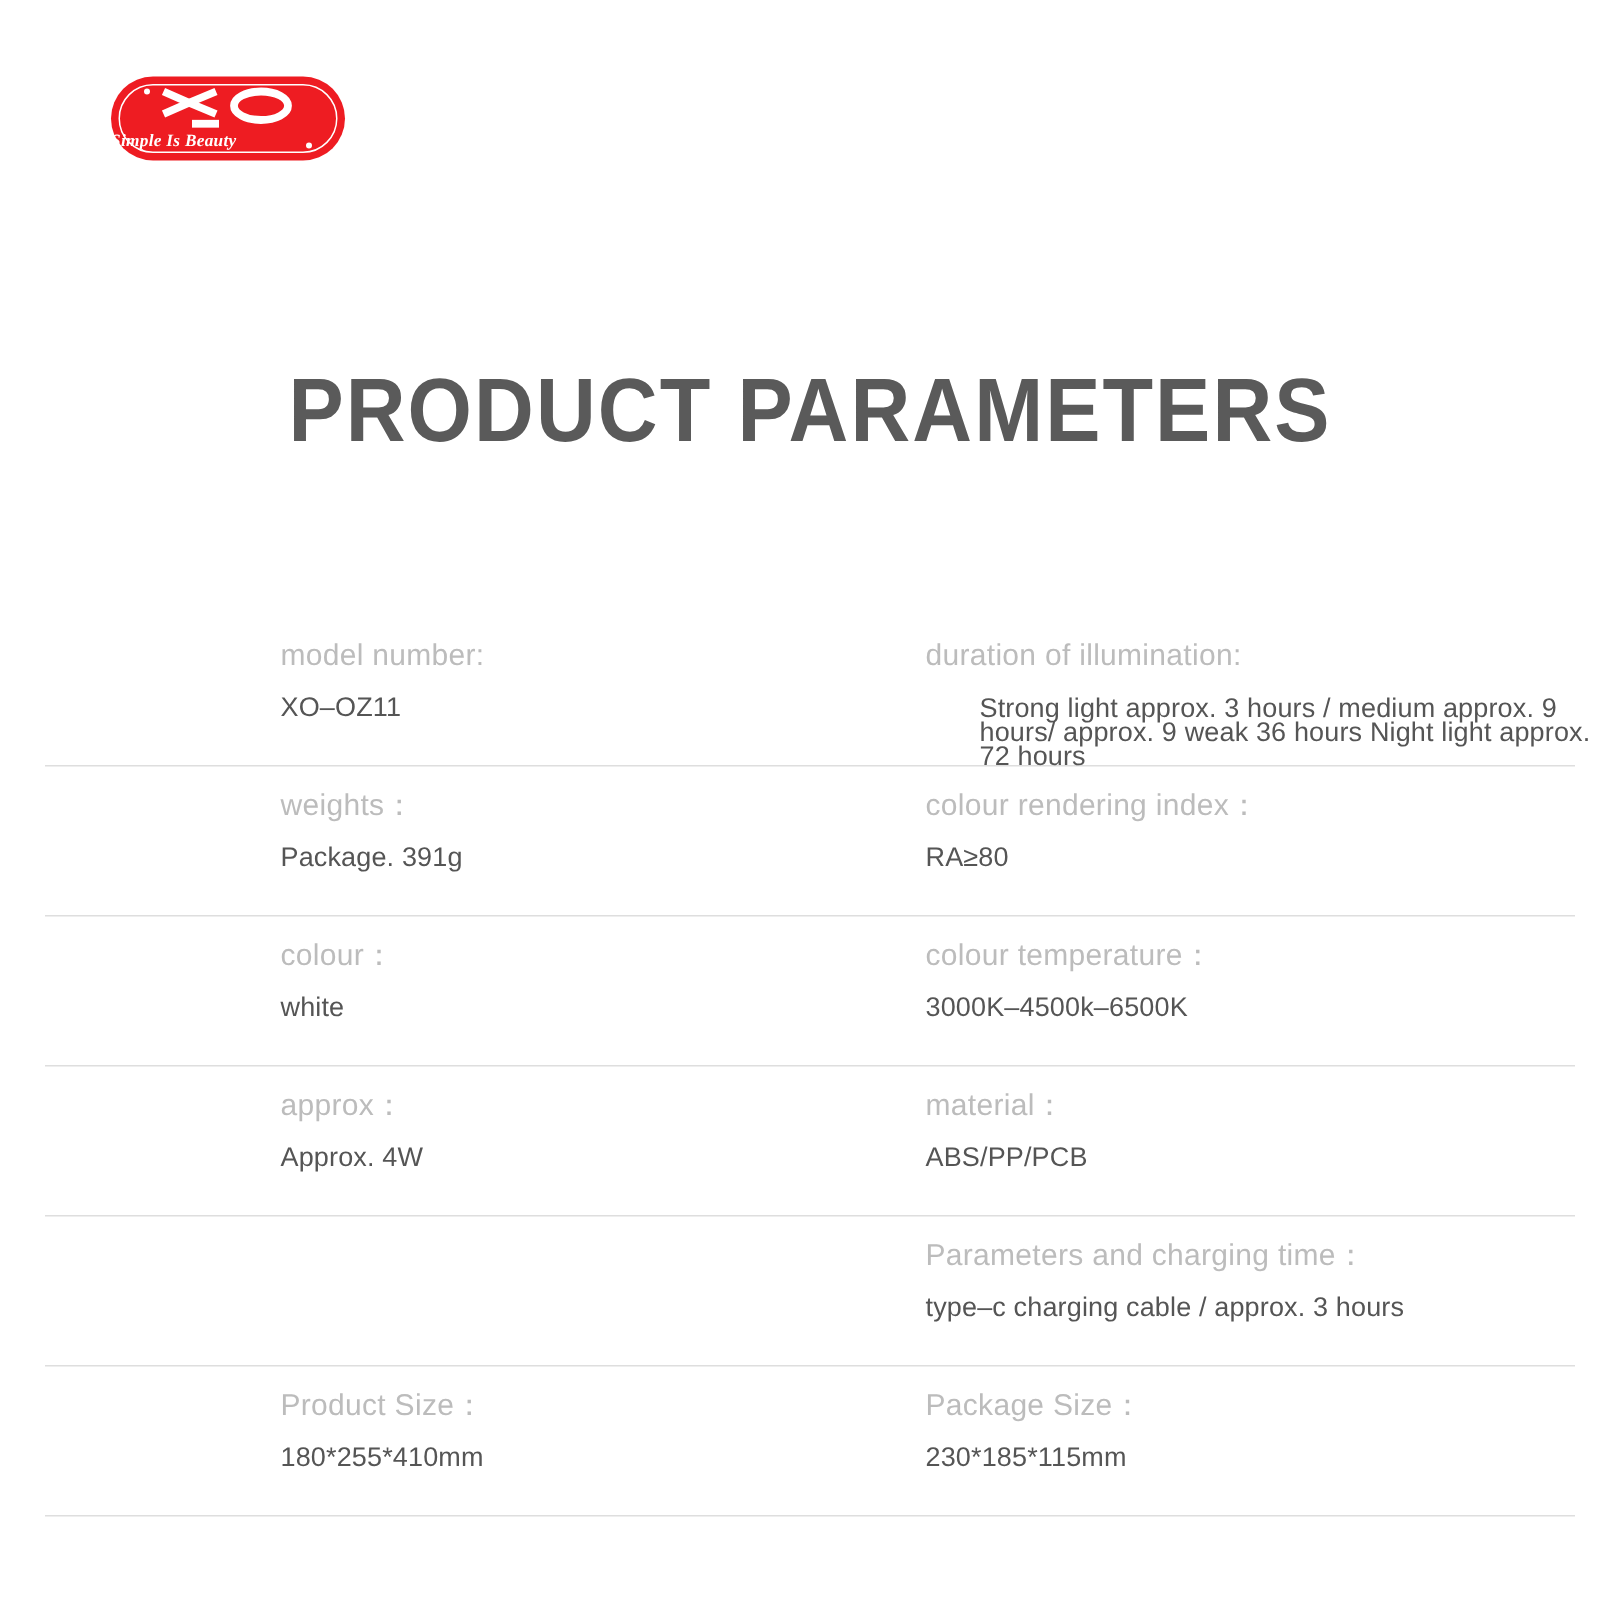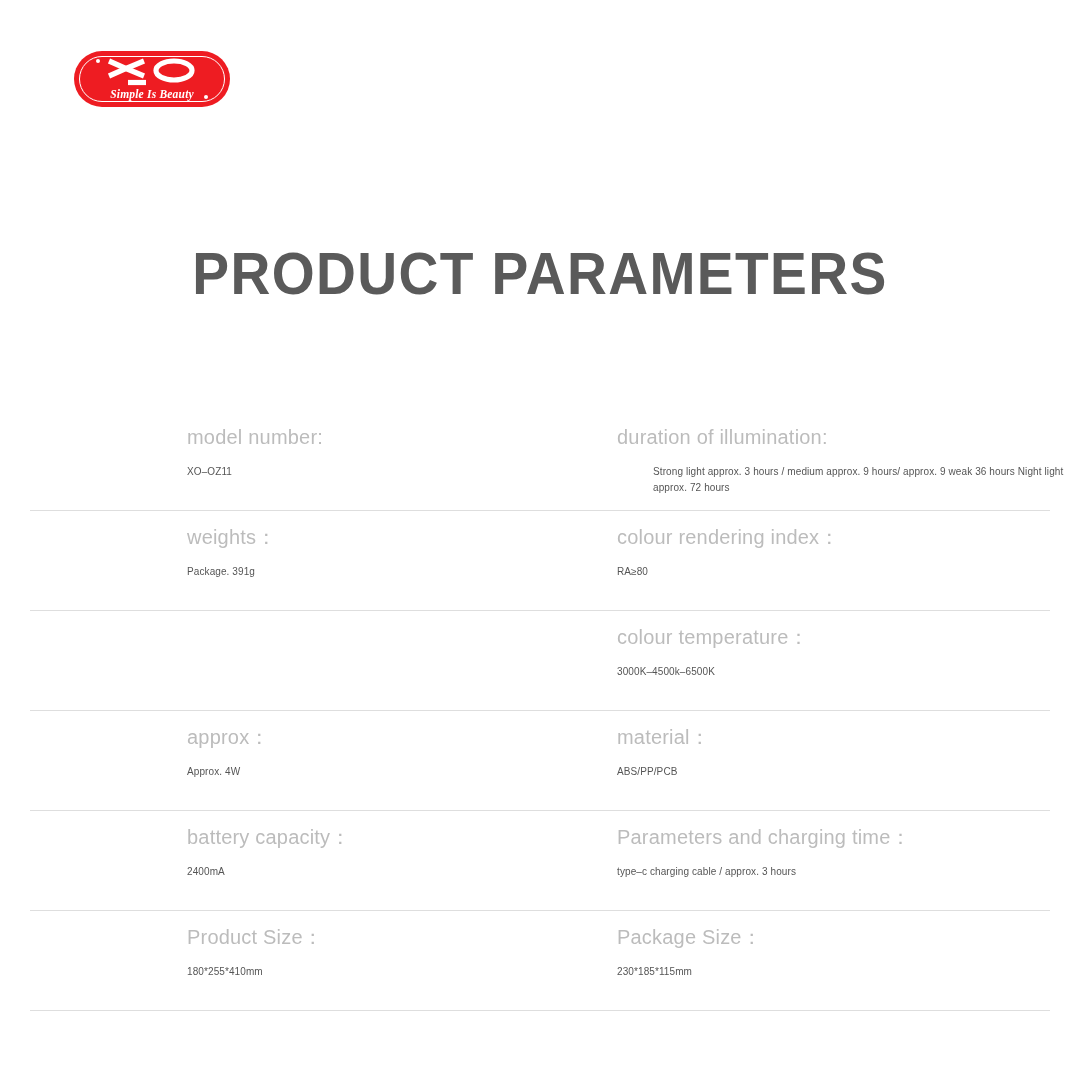--- a/index.html
+++ b/index.html
@@ -60,21 +60,21 @@
     align-items: center;
     justify-content: center;
   }
   .logo-mark svg { display: block; }
 
   .logo-tagline {
     position: absolute;
     left: 0;
     right: 0;
     bottom: 7px;
-    text-align: center;
+    text-align: left;
     color: #ffffff;
     font-family: "Liberation Serif", "DejaVu Serif", serif;
     font-style: italic;
     font-weight: bold;
     font-size: 11.5px;
     letter-spacing: 0.2px;
     line-height: 1;
     white-space: nowrap;
   }
 
@@ -125,21 +125,21 @@
     font-size: 20px;
     line-height: 22px;
     letter-spacing: 0.2px;
     white-space: nowrap;
   }
   .spec-value {
     position: absolute;
     top: 52px;
     left: 0;
     color: #555555;
-    font-size: 10px;
+    font-size: 18px;
     line-height: 17px;
     letter-spacing: 0.1px;
   }
   .spec-value.two-line {
     top: 53px;
     line-height: 16px;
     width: 420px;
     margin-left: 36px;
   }
 </style>
@@ -185,42 +185,42 @@
       <div class="spec-label">weights：</div>
       <div class="spec-value">Package. 391g</div>
     </div>
     <div class="spec-cell right">
       <div class="spec-label">colour rendering index：</div>
       <div class="spec-value">RA≥80</div>
     </div>
   </div>
 
   <div class="spec-row">
+    <div class="spec-cell left">
+      <div class="spec-label">colour：</div>
+      <div class="spec-value">white</div>
+    </div>
     <div class="spec-cell right">
       <div class="spec-label">colour temperature：</div>
       <div class="spec-value">3000K–4500k–6500K</div>
     </div>
   </div>
 
   <div class="spec-row">
     <div class="spec-cell left">
       <div class="spec-label">approx：</div>
       <div class="spec-value">Approx. 4W</div>
     </div>
     <div class="spec-cell right">
       <div class="spec-label">material：</div>
       <div class="spec-value">ABS/PP/PCB</div>
     </div>
   </div>
 
   <div class="spec-row">
-    <div class="spec-cell left">
-      <div class="spec-label">battery capacity：</div>
-      <div class="spec-value">2400mA</div>
-    </div>
     <div class="spec-cell right">
       <div class="spec-label">Parameters and charging time：</div>
       <div class="spec-value">type–c charging cable / approx. 3 hours</div>
     </div>
   </div>
 
   <div class="spec-row">
     <div class="spec-cell left">
       <div class="spec-label">Product Size：</div>
       <div class="spec-value">180*255*410mm</div>

